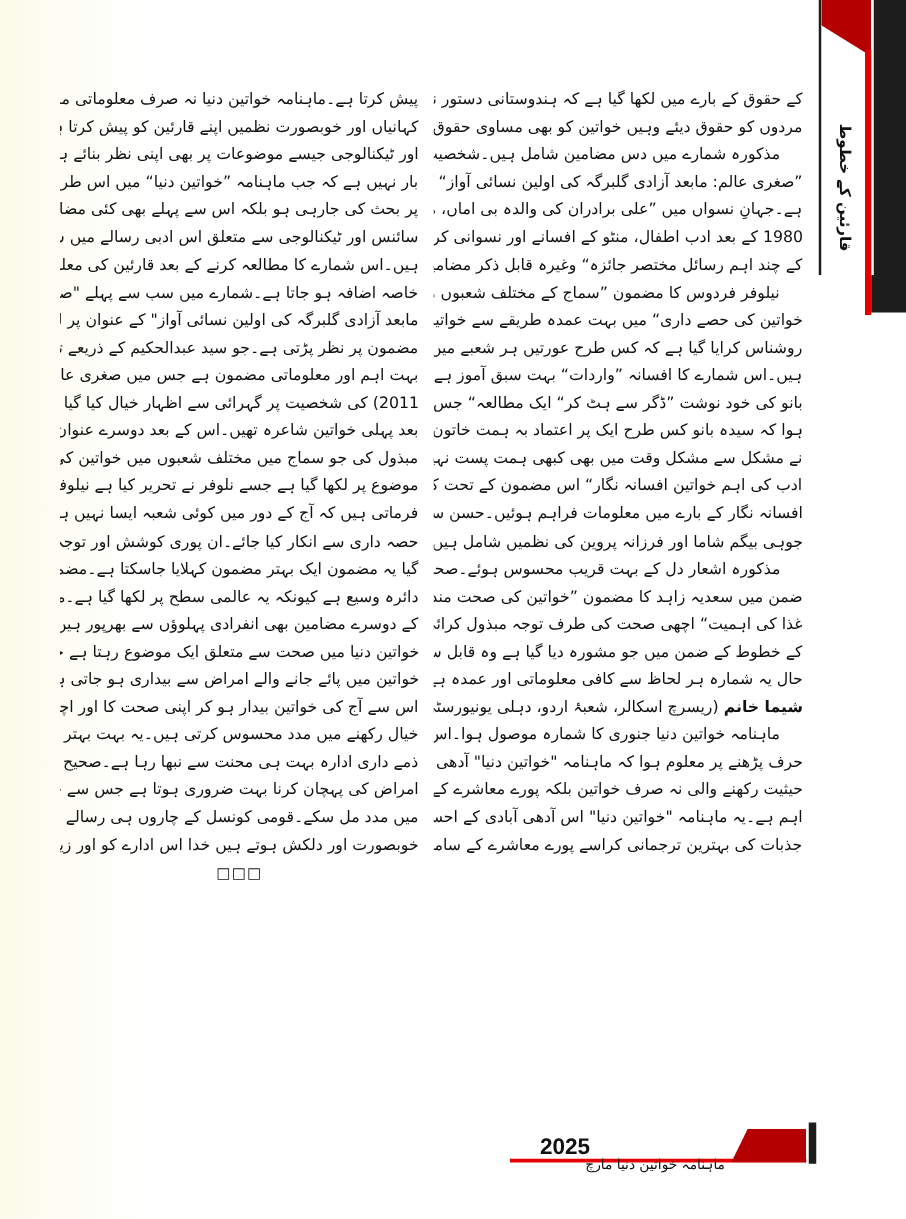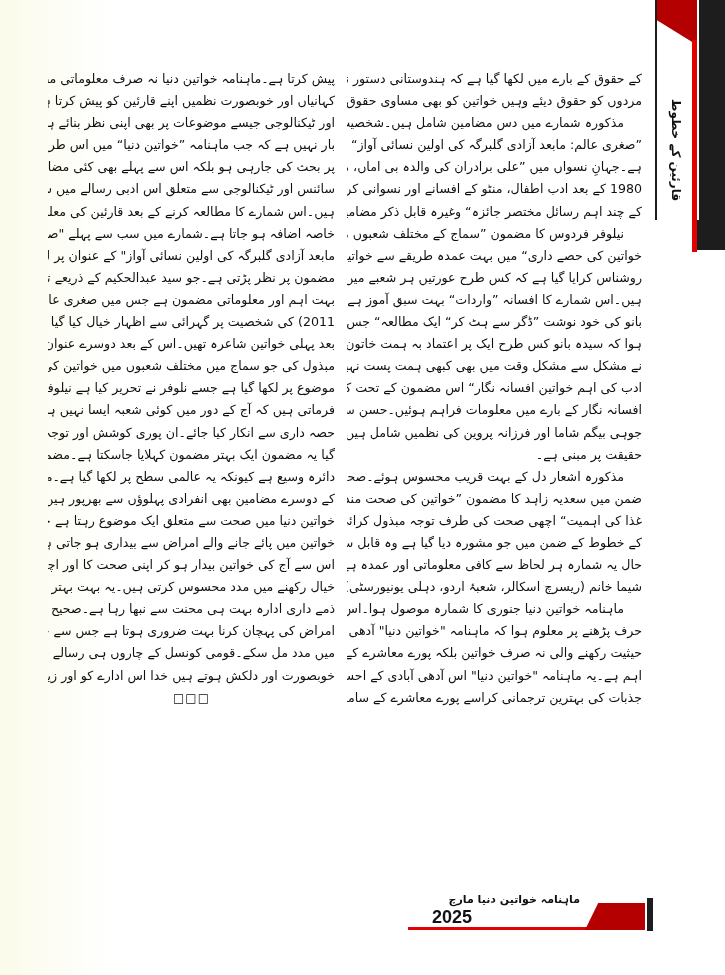--- a/index.html
+++ b/index.html
@@ -4,37 +4,37 @@
 <style>
   html,body{margin:0;padding:0;}
   body{width:725px;height:975px;position:relative;overflow:hidden;background:#fdfdf5;font-family:"DejaVu Sans",sans-serif;}
   .page{position:absolute;left:0;top:0;width:725px;height:975px;background:linear-gradient(90deg,#fbfbea 0,#fdfdf6 60px,#ffffff 120px,#ffffff 100%);}
   .col{position:absolute;direction:rtl;text-align:justify;color:#111;font-size:12.6px;line-height:22.1px;}
   .col-right{left:347px;top:68px;width:295px;}
   .col-left{left:48px;top:68px;width:287px;}
   .line{display:block;white-space:nowrap;overflow:hidden;text-align-last:justify;height:22.1px;}
   .line.last{text-align-last:right;}
   .line.indent{padding-right:18px;}
-  .bold{font-weight:normal;}
+  .bold{font-weight:bold;}
   .sig{text-align:center;display:block;}
   .ends{text-align:center;display:block;font-size:12px;letter-spacing:1px;}
   
   .tab-black{position:absolute;left:697px;top:0;width:28px;height:250px;background:#1d1d1d;}
   .tab-white{position:absolute;left:655px;top:0;width:42px;height:220px;background:#fff;border-left:2px solid #1d1d1d;}
   .tab-red-top{position:absolute;left:657px;top:0;width:40px;height:45px;background:#b40000;clip-path:polygon(0 0,100% 0,100% 100%,0 45%);}
   .tab-red-strip{position:absolute;left:692px;top:40px;width:5px;height:212px;background:#e30000;}
   .tab-label{position:absolute;left:658px;top:95px;width:36px;height:110px;display:flex;align-items:center;justify-content:center;}
   .tab-label span{display:block;transform:rotate(90deg);white-space:nowrap;font-weight:bold;font-size:12px;color:#111;direction:rtl;}
   
   .foot-bar{position:absolute;left:400px;top:903px;width:245px;height:27px;background:#fff;clip-path:polygon(6% 0,100% 0,100% 100%,0 100%);}
   .foot-red-line{position:absolute;left:408px;top:927px;width:237px;height:3px;background:#e30000;}
   .foot-num-bg{position:absolute;left:585px;top:903px;width:60px;height:27px;background:#b40000;clip-path:polygon(22% 0,100% 0,100% 100%,0 100%);}
   .foot-num{position:absolute;left:600px;top:905px;width:44px;height:24px;color:#fff;font-weight:bold;font-size:15px;line-height:24px;text-align:center;font-family:"Liberation Sans",sans-serif;margin-top:48px;}
   .foot-black{position:absolute;left:647px;top:898px;width:6px;height:33px;background:#1d1d1d;}
-  .foot-title{position:absolute;left:430px;top:888px;width:150px;height:24px;direction:rtl;text-align:right;font-size:11px;line-height:24px;color:#111;font-weight:bold;}
+  .foot-title{position:absolute;left:430px;top:920px;width:150px;height:24px;direction:rtl;text-align:right;font-size:11px;line-height:24px;color:#111;font-weight:normal;}
   .foot-year{position:absolute;left:432px;top:905px;width:50px;height:24px;font-weight:bold;font-size:18px;line-height:24px;color:#111;font-family:"Liberation Sans",sans-serif;}
 </style>
 </head>
 <body>
 
 <div class="page">
 
   <div class="tab-black"></div>
   <div class="tab-white"></div>
   <div class="tab-red-top"></div>
@@ -54,21 +54,20 @@
     <span class="line indent">نیلوفر فردوس کا مضمون ”سماج کے مختلف شعبوں میں</span>
     <span class="line">خواتین کی حصے داری“ میں بہت عمدہ طریقے سے خواتین کے مسائل کو</span>
     <span class="line">روشناس کرایا گیا ہے کہ کس طرح عورتیں ہر شعبے میں آگے بڑھ رہی</span>
     <span class="line">ہیں۔اس شمارے کا افسانہ ”واردات“ بہت سبق آموز ہے۔”سیدہ</span>
     <span class="line">بانو کی خود نوشت ”ڈگر سے ہٹ کر“ ایک مطالعہ“ جس کو پڑھ کر اندازہ</span>
     <span class="line">ہوا کہ سیدہ بانو کس طرح ایک پر اعتماد بہ ہمت خاتون تھیں، جنھوں</span>
     <span class="line">نے مشکل سے مشکل وقت میں بھی کبھی ہمت پست نہیں کی۔”اردو</span>
     <span class="line">ادب کی اہم خواتین افسانہ نگار“ اس مضمون کے تحت کئی اہم خواتین</span>
     <span class="line">افسانہ نگار کے بارے میں معلومات فراہم ہوئیں۔حسن سخن کے تحت</span>
     <span class="line">جوہی بیگم شاما اور فرزانہ پروین کی نظمیں شامل ہیں، جس کا موضوع</span>
-    <span class="line last">حقیقت پر مبنی ہے۔</span>
     <span class="line indent">مذکورہ اشعار دل کے بہت قریب محسوس ہوئے۔صحت کے</span>
     <span class="line">ضمن میں سعدیہ زاہد کا مضمون ”خواتین کی صحت مند زندگی کے لیے</span>
     <span class="line">غذا کی اہمیت“ اچھی صحت کی طرف توجہ مبذول کرائی ہے۔قارئین</span>
     <span class="line">کے خطوط کے ضمن میں جو مشورہ دیا گیا ہے وہ قابل ستائش ہے۔بہر</span>
     <span class="line last">حال یہ شمارہ ہر لحاظ سے کافی معلوماتی اور عمدہ ہے۔</span>
     <span class="line last"><span class="bold">شیما خانم</span> <span>(ریسرچ اسکالر، شعبۂ اردو، دہلی یونیورسٹی)</span></span>
     <span class="line indent">ماہنامہ خواتین دنیا جنوری کا شمارہ موصول ہوا۔اس کو حرف بہ</span>
     <span class="line">حرف پڑھنے پر معلوم ہوا کہ ماہنامہ "خواتین دنیا" آدھی آبادی کی</span>
     <span class="line">حیثیت رکھنے والی نہ صرف خواتین بلکہ پورے معاشرے کے لیے</span>
     <span class="line">اہم ہے۔یہ ماہنامہ "خواتین دنیا" اس آدھی آبادی کے احساس و</span>

